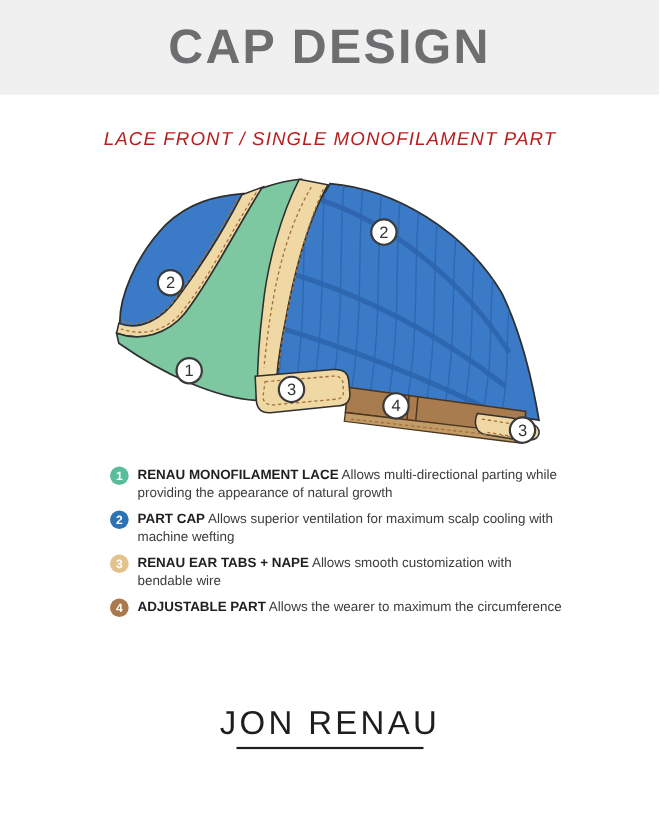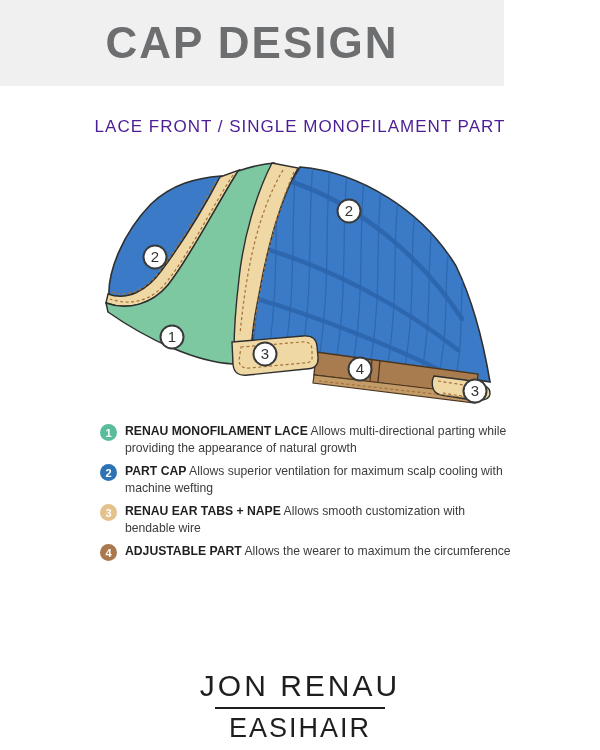--- a/index.html
+++ b/index.html
@@ -2,49 +2,49 @@
 <html><head>
 <meta charset="utf-8">
 <style>
   html,body{margin:0;padding:0;}
   body{
     width:600px;height:750px;background:#ffffff;overflow:hidden;
     font-family:"Liberation Sans", sans-serif;
     -webkit-font-smoothing:antialiased;
   }
   .header-band{
-    width:504px;height:86px;background:#f0f0f1;
+    width:599px;height:86px;background:#f0f0f1;
     display:flex;align-items:center;justify-content:center;
   }
   .page-title{
     font-size:44px;font-weight:700;letter-spacing:2px;color:#6d6e70;
   }
   .subtitle{
     margin-top:31px;text-align:center;
-    font-size:17px;letter-spacing:1px;color:#4c1d95;font-weight:400;
+    font-size:17px;letter-spacing:1px;color:#b91c1c;font-weight:400;font-style:italic;
   }
   .cap-svg{display:block;margin-top:17px;}
   .legend{
     margin:14px 0 0 100px;width:412px;
   }
   .legend-item{
     display:flex;align-items:flex-start;margin-bottom:6px;
   }
   .legend-num{
     flex:0 0 auto;width:17px;height:17px;border-radius:50%;
     margin:1px 8px 0 0;
     display:flex;align-items:center;justify-content:center;
     color:#ffffff;font-size:11px;font-weight:700;
   }
   .legend-text{
     font-size:12.2px;line-height:17px;color:#3c3c3c;
   }
   .legend-label{font-weight:700;color:#1f1f1f;}
   .footer{
-    margin-top:108px;text-align:center;color:#1e1e1e;
+    margin-top:80px;text-align:center;color:#1e1e1e;
   }
   .footer-brand{
     font-size:30px;letter-spacing:3px;font-weight:400;
   }
   .footer-divider{
     width:170px;height:0;border-bottom:2px solid #1e1e1e;
     margin:4px auto 4px auto;
   }
   .footer-subbrand{
     font-size:27px;letter-spacing:2px;font-weight:400;
@@ -175,14 +175,13 @@
     <div class="legend-text">
       <span class="legend-label">ADJUSTABLE PART</span>
       <span>Allows the wearer to maximum the circumference</span>
     </div>
   </div>
 </div>
 
 <div class="footer">
   <div class="footer-brand">JON RENAU</div>
   <div class="footer-divider"></div>
-  <div class="footer-subbrand">EASIHAIR</div>
 </div>
 
 </body></html>

